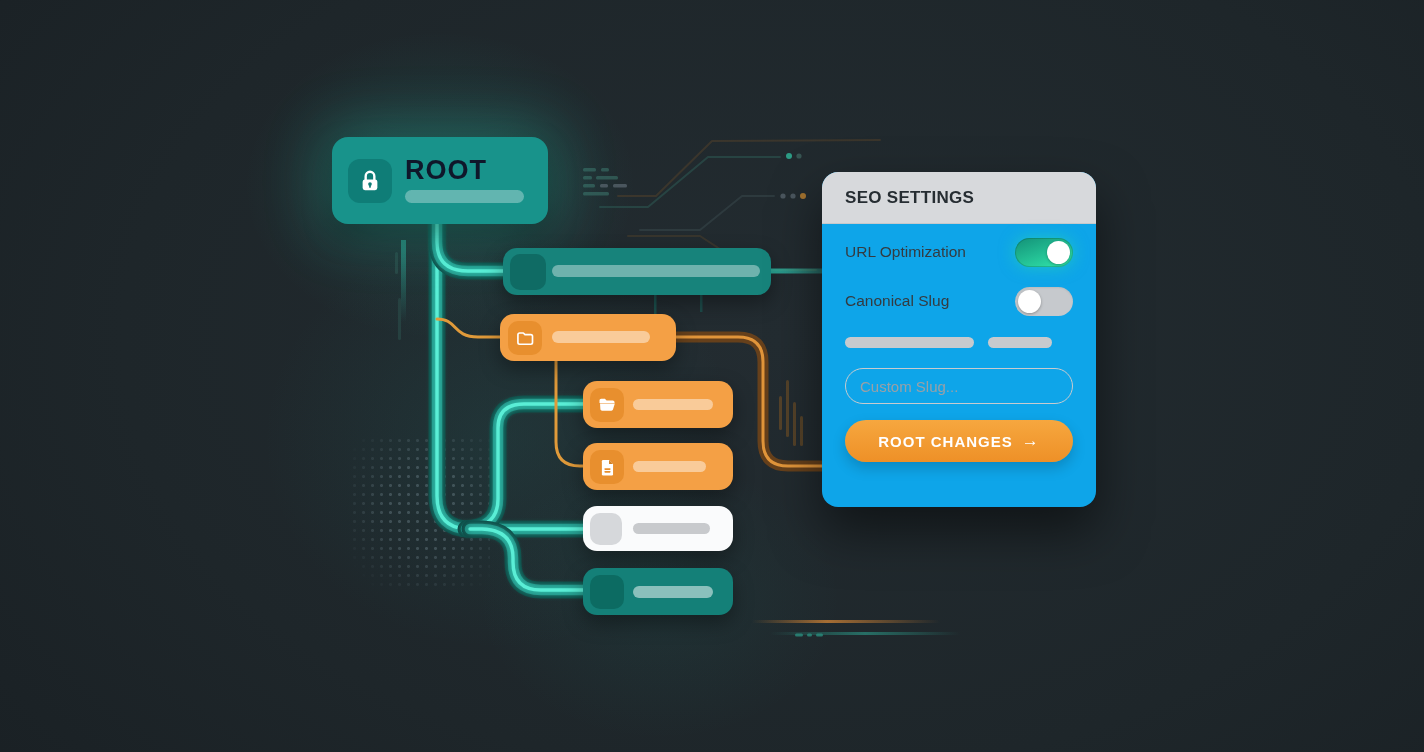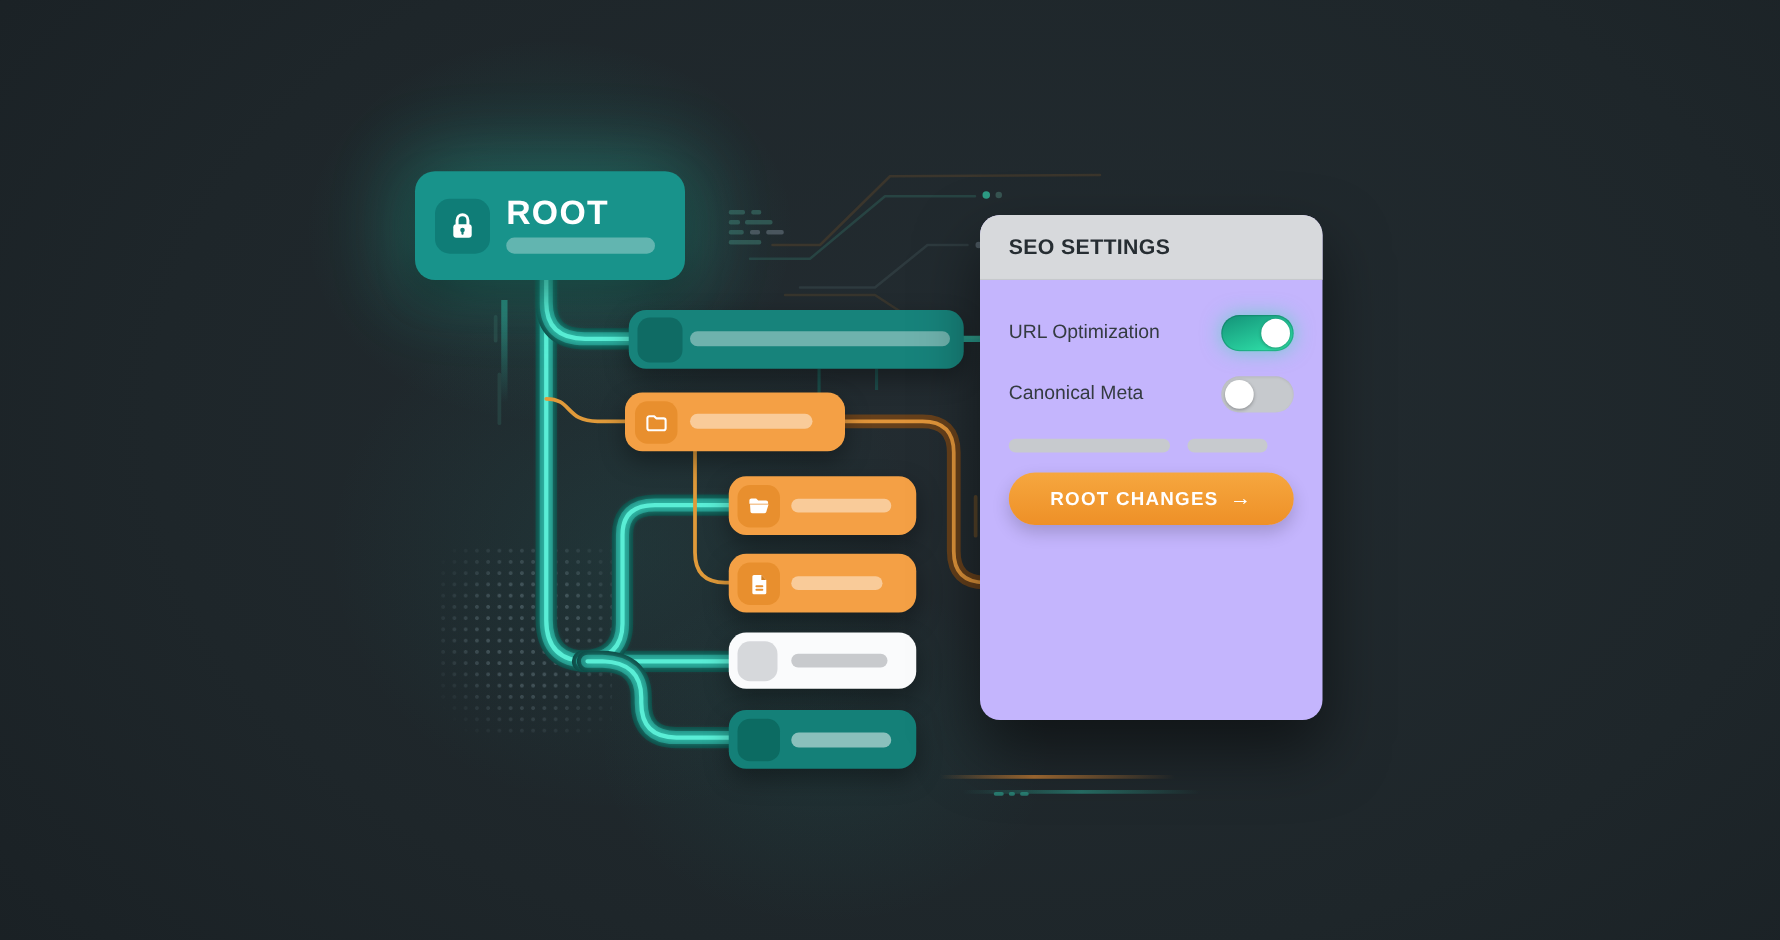--- a/index.html
+++ b/index.html
@@ -37,35 +37,35 @@
   .orange-band-core{fill:none;stroke:#e89a3c;stroke-width:3;stroke-linecap:round;opacity:.95;}
   
   .node{position:absolute;z-index:3;border-radius:14px;box-shadow:0 8px 20px rgba(0,0,0,.35);}
   .node .icon-sq{position:absolute;border-radius:10px;display:flex;align-items:center;justify-content:center;}
   .node .bar{position:absolute;border-radius:7px;}
   .root-node{
     left:332px;top:137px;width:216px;height:87px;border-radius:16px;background:#18938b;
     box-shadow:0 0 60px 8px rgba(42,214,190,.30), 0 12px 28px rgba(0,0,0,.40);
   }
   .root-node .icon-sq{left:16px;top:22px;width:44px;height:44px;background:#0f7d77;border-radius:12px;}
-  .root-label{position:absolute;left:73px;top:18px;color:#ffffff;font-size:27px;font-weight:bold;letter-spacing:1px;text-align:right;}
+  .root-label{position:absolute;left:73px;top:18px;color:#0f172a;font-size:27px;font-weight:bold;letter-spacing:1px;text-align:right;}
   .root-node .bar{left:73px;top:53px;width:119px;height:13px;background:rgba(255,255,255,.32);}
   
   .panel{
-    position:absolute;left:784px;top:172px;width:274px;height:404px;z-index:4;
-    background:#c4b5fd;border-radius:16px;box-shadow:0 24px 50px rgba(0,0,0,.5);
+    position:absolute;left:822px;top:172px;width:274px;height:335px;z-index:4;
+    background:#0ea5e9;border-radius:16px;box-shadow:0 24px 50px rgba(0,0,0,.5);
   }
   .panel-header{
     height:52px;background:#d7d9dc;border-radius:16px 16px 0 0;
     border-bottom:1px solid #c6c9cc;display:flex;align-items:center;padding-left:23px;
   }
   .panel-title{font-size:17px;font-weight:bold;color:#262d32;letter-spacing:.3px;}
   .panel-body{padding:0 23px;}
   .toggle-row{display:flex;align-items:center;justify-content:space-between;height:30px;}
-  .toggle-row.first{margin-top:27px;} .toggle-row.second{margin-top:19px;}
+  .toggle-row.first{margin-top:13px;} .toggle-row.second{margin-top:19px;}
   .toggle-label{font-size:15.5px;color:#343b41;}
   .toggle{position:relative;width:58px;height:29px;border-radius:15px;cursor:pointer;flex:none;}
   .toggle .knob{position:absolute;top:3px;width:23px;height:23px;border-radius:50%;background:#fff;
     box-shadow:0 1px 3px rgba(0,0,0,.3);}
   .toggle.on{background:linear-gradient(160deg,#169a7d 10%,#2fe0a8 90%);
     box-shadow:0 0 16px rgba(46,224,168,.55), inset 0 0 0 1px rgba(0,80,60,.25);}
   .toggle.on .knob{right:3px;}
   .toggle.off{background:#c6c9cd;box-shadow:inset 0 1px 2px rgba(0,0,0,.08);}
   .toggle.off .knob{left:3px;}
   .skeleton-row{display:flex;gap:14px;margin-top:21px;}
@@ -276,28 +276,29 @@
       <span class="panel-title">SEO SETTINGS</span>
     </div>
     <div class="panel-body">
       <div class="toggle-row first">
         <span class="toggle-label">URL Optimization</span>
         <div class="toggle on">
             <div class="knob"></div>
           </div>
       </div>
       <div class="toggle-row second">
-        <span class="toggle-label">Canonical Meta</span>
+        <span class="toggle-label">Canonical Slug</span>
         <div class="toggle off">
             <div class="knob"></div>
           </div>
       </div>
       <div class="skeleton-row">
         <div class="skeleton long"></div>
         <div class="skeleton short"></div>
       </div>
+      <input class="text-input" type="text" placeholder="Custom Slug..." style="">
       <button class="apply-btn">
         <span>ROOT CHANGES</span>
         <span class="apply-arrow">→</span>
       </button>
     </div>
   </div>
 </div>
 
 </body></html>

